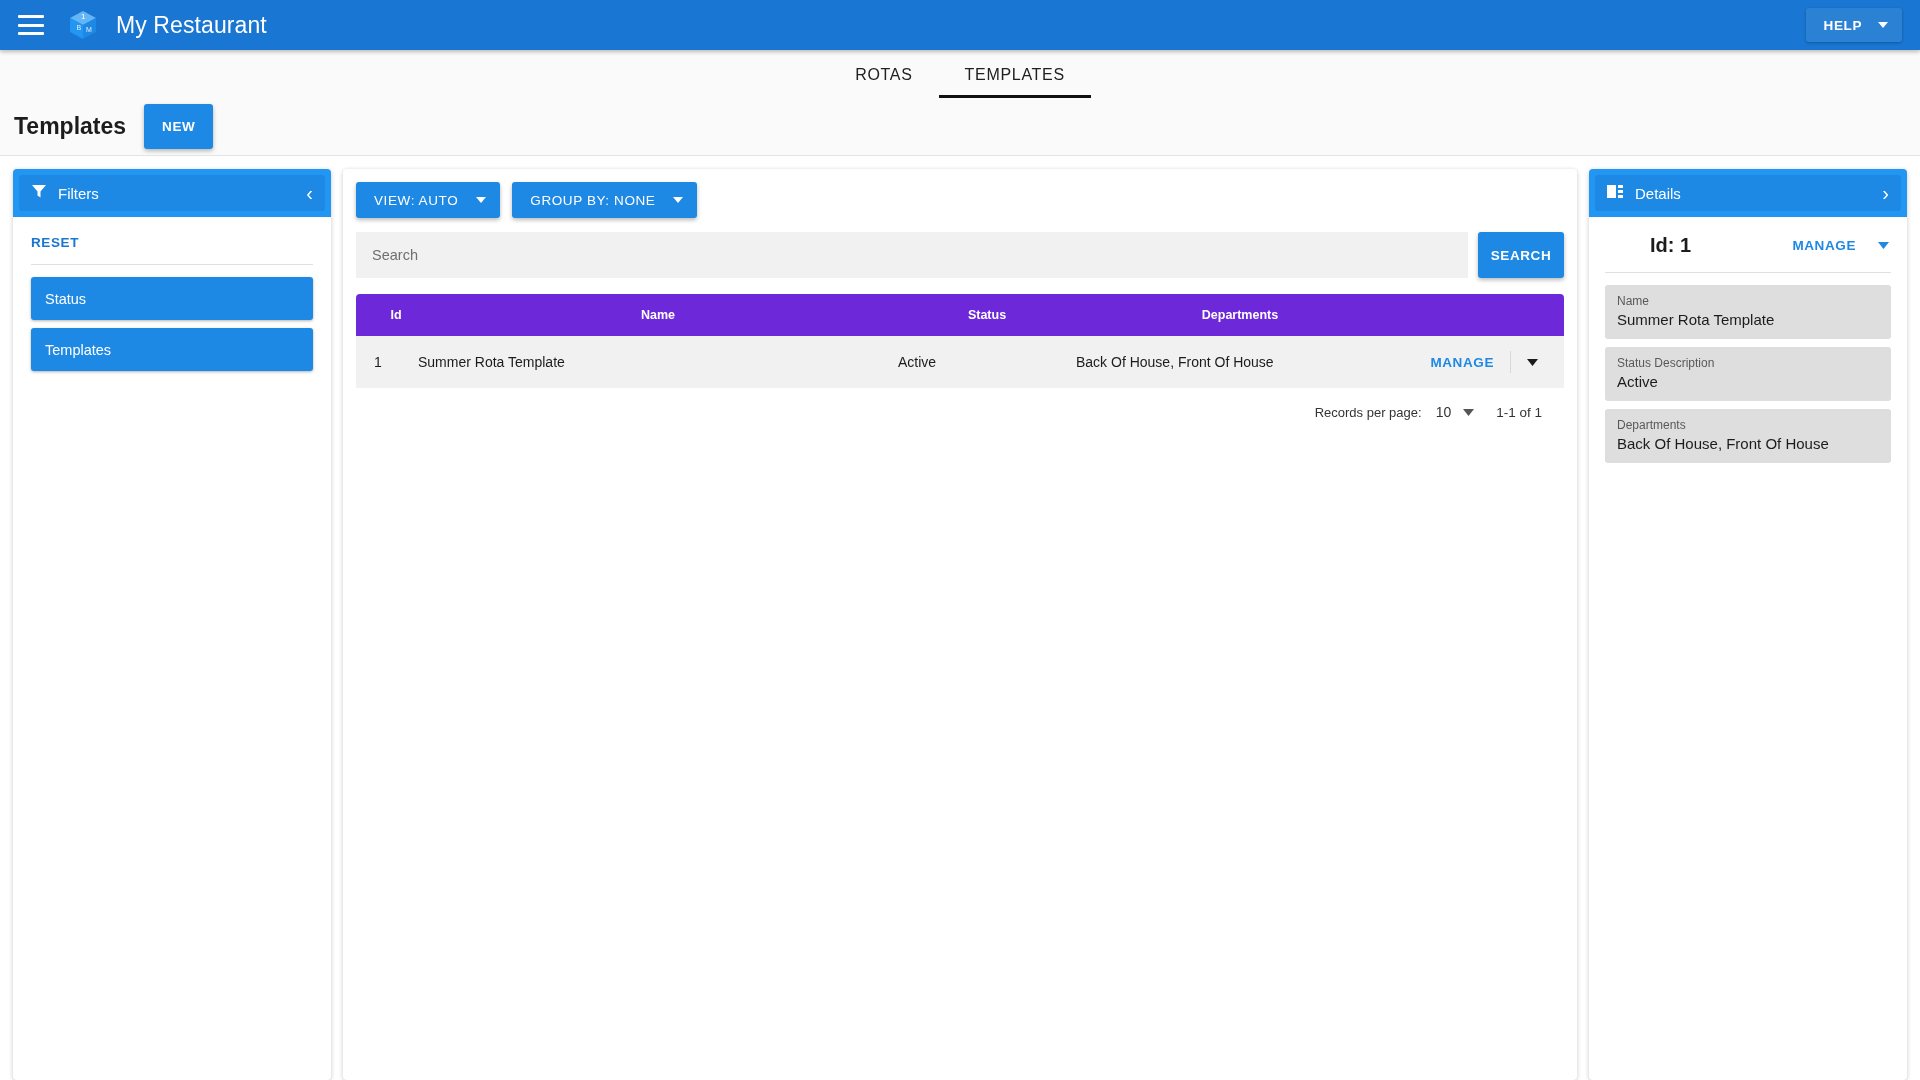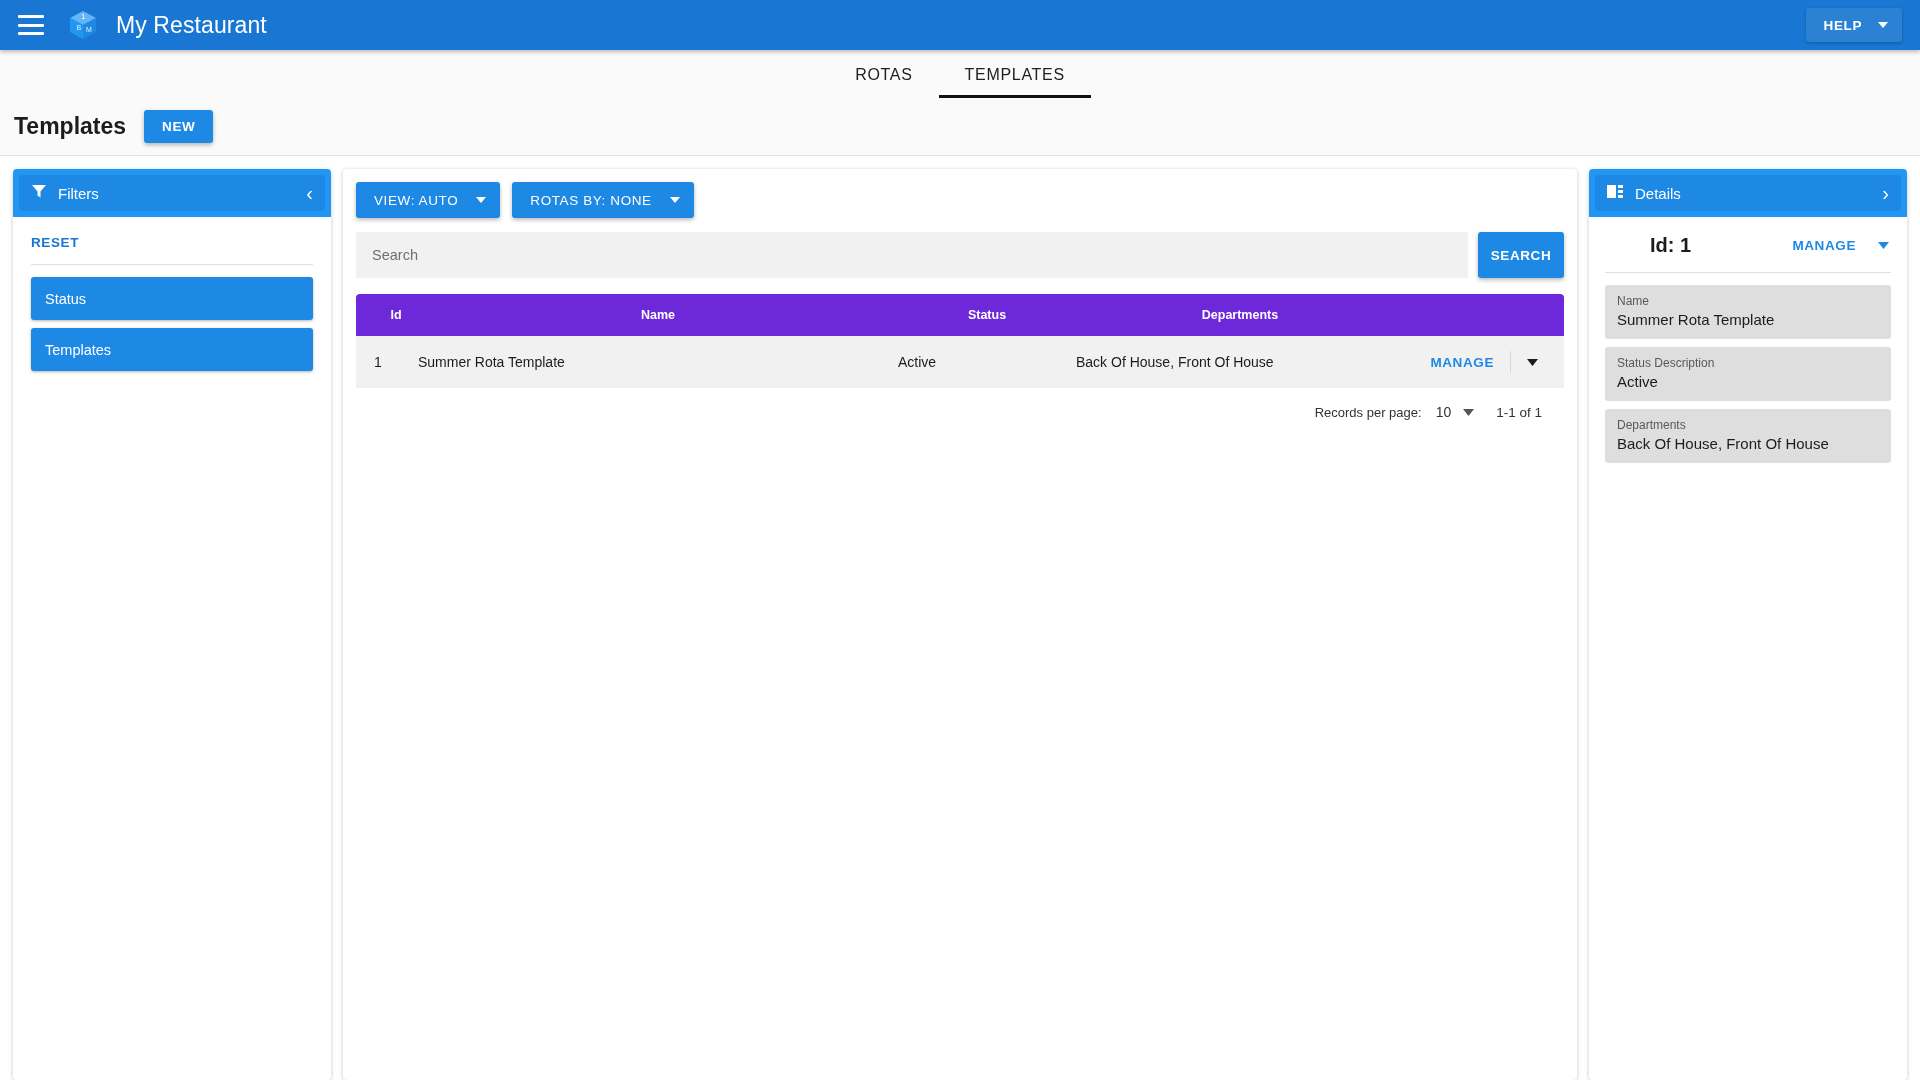--- a/index.html
+++ b/index.html
@@ -46,21 +46,21 @@
     color: #212121; cursor: pointer; background: none; border: none;
     font-family: "Liberation Sans", sans-serif; position: relative; }
   .tab.active::after { content: ""; position: absolute; left: 0; right: 0; bottom: 0;
     height: 3px; background: #111; }
 
   
   .titlerow { height: 58px; background: #fafafa; display: flex; align-items: center;
     padding-left: 14px; border-bottom: 1px solid #e4e4e4; }
   .page-title { font-size: 23px; font-weight: 700; color: #1c1c1c; }
   .new-btn { margin-left: 18px; background: #1e88e5; color: #fff; border: none;
-    height: 33px; padding: 0 18px; border-radius: 3px; font-size: 13.5px;
+    height: 45px; padding: 0 18px; border-radius: 3px; font-size: 13.5px;
     font-weight: 700; letter-spacing: .6px; cursor: pointer;
     box-shadow: 0 2px 4px rgba(0,0,0,.28); font-family: "Liberation Sans", sans-serif; }
 
   
   .content { display: flex; gap: 12px; padding: 13px 13px 0 13px;
     height: calc(1080px - 50px - 48px - 58px); align-items: flex-start; }
 
   .card { background: #fff; border-radius: 4px; box-shadow: 0 1px 4px rgba(0,0,0,.22); }
 
   
@@ -202,21 +202,21 @@
     </div>
   </div>
 
   <div class="card main">
     <div class="toolbar">
       <button class="tool-btn">
         <span>VIEW: AUTO</span>
         <span class="caret"></span>
       </button>
       <button class="tool-btn">
-        <span>ROTAS BY: NONE</span>
+        <span>GROUP BY: NONE</span>
         <span class="caret"></span>
       </button>
     </div>
 
     <div class="searchrow">
       <input class="search-input" type="text" placeholder="Search" style="">
       <button class="search-btn">SEARCH</button>
     </div>
 
     <table class="grid">

